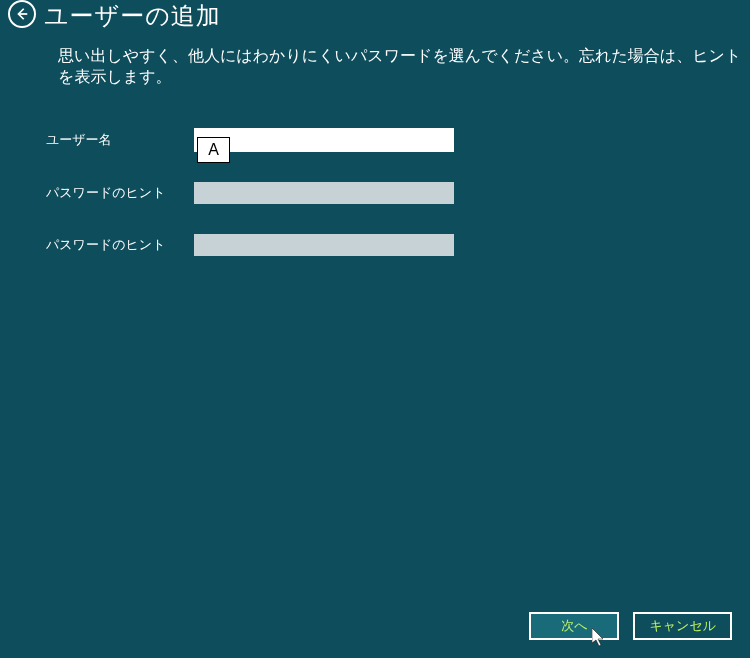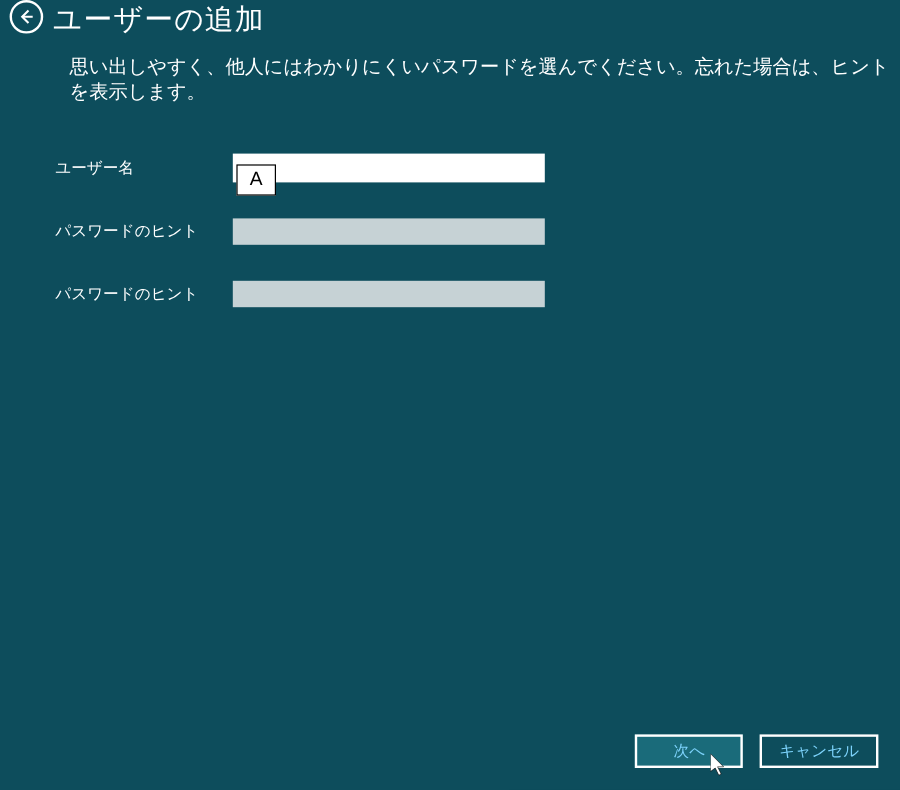--- a/index.html
+++ b/index.html
@@ -96,21 +96,21 @@
       bottom: 18px;
       right: 18px;
       display: flex;
       gap: 14px;
     }
     .btn {
       min-width: 90px;
       height: 28px;
       border: 2px solid #ffffff;
       background: transparent;
-      color: #7dd3fc;
+      color: #bef264;
       font-size: 13px;
       font-family: 'Meiryo', 'Yu Gothic', sans-serif;
       cursor: pointer;
       padding: 0 14px;
     }
     .btn-primary {
       background: #1a6b7a;
     }
     .cursor {
       position: absolute;

